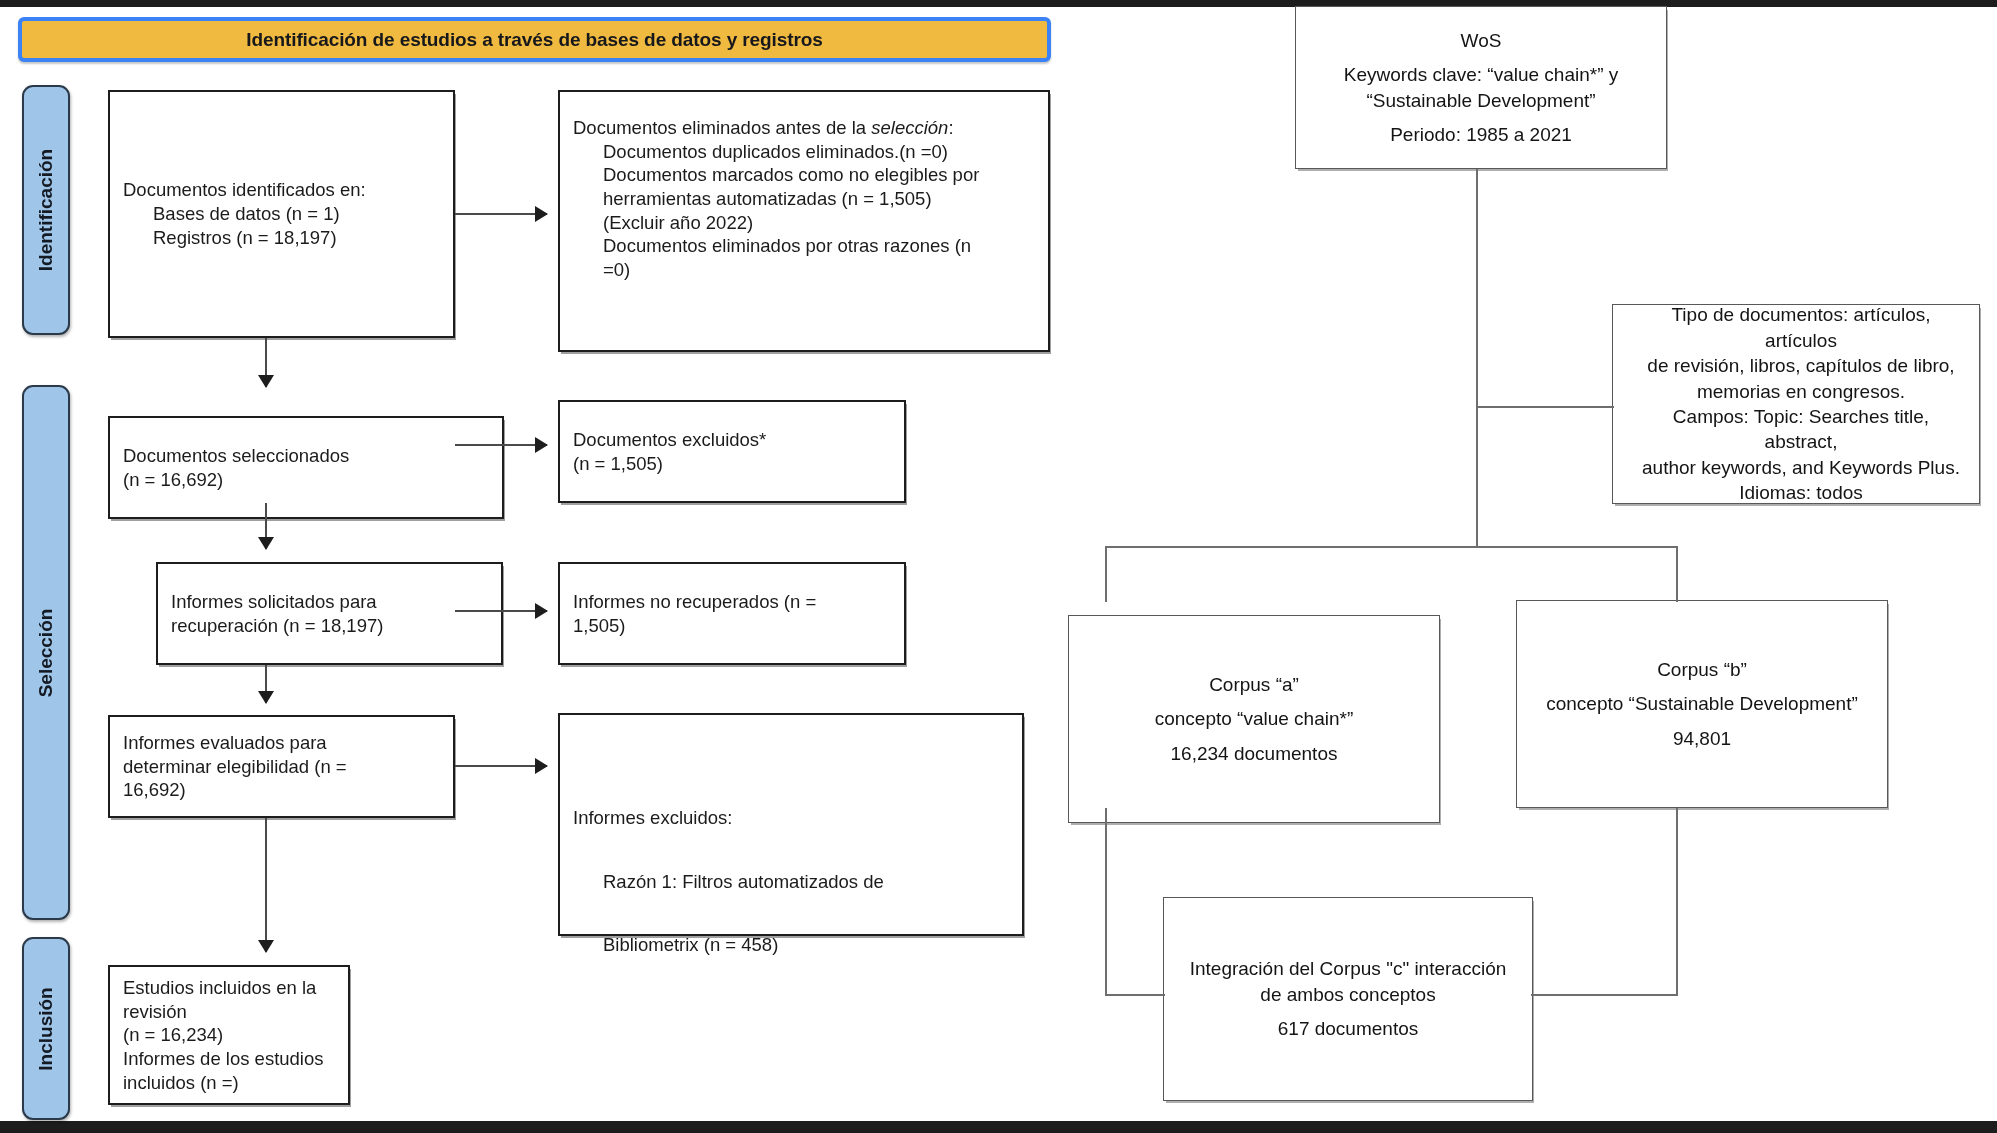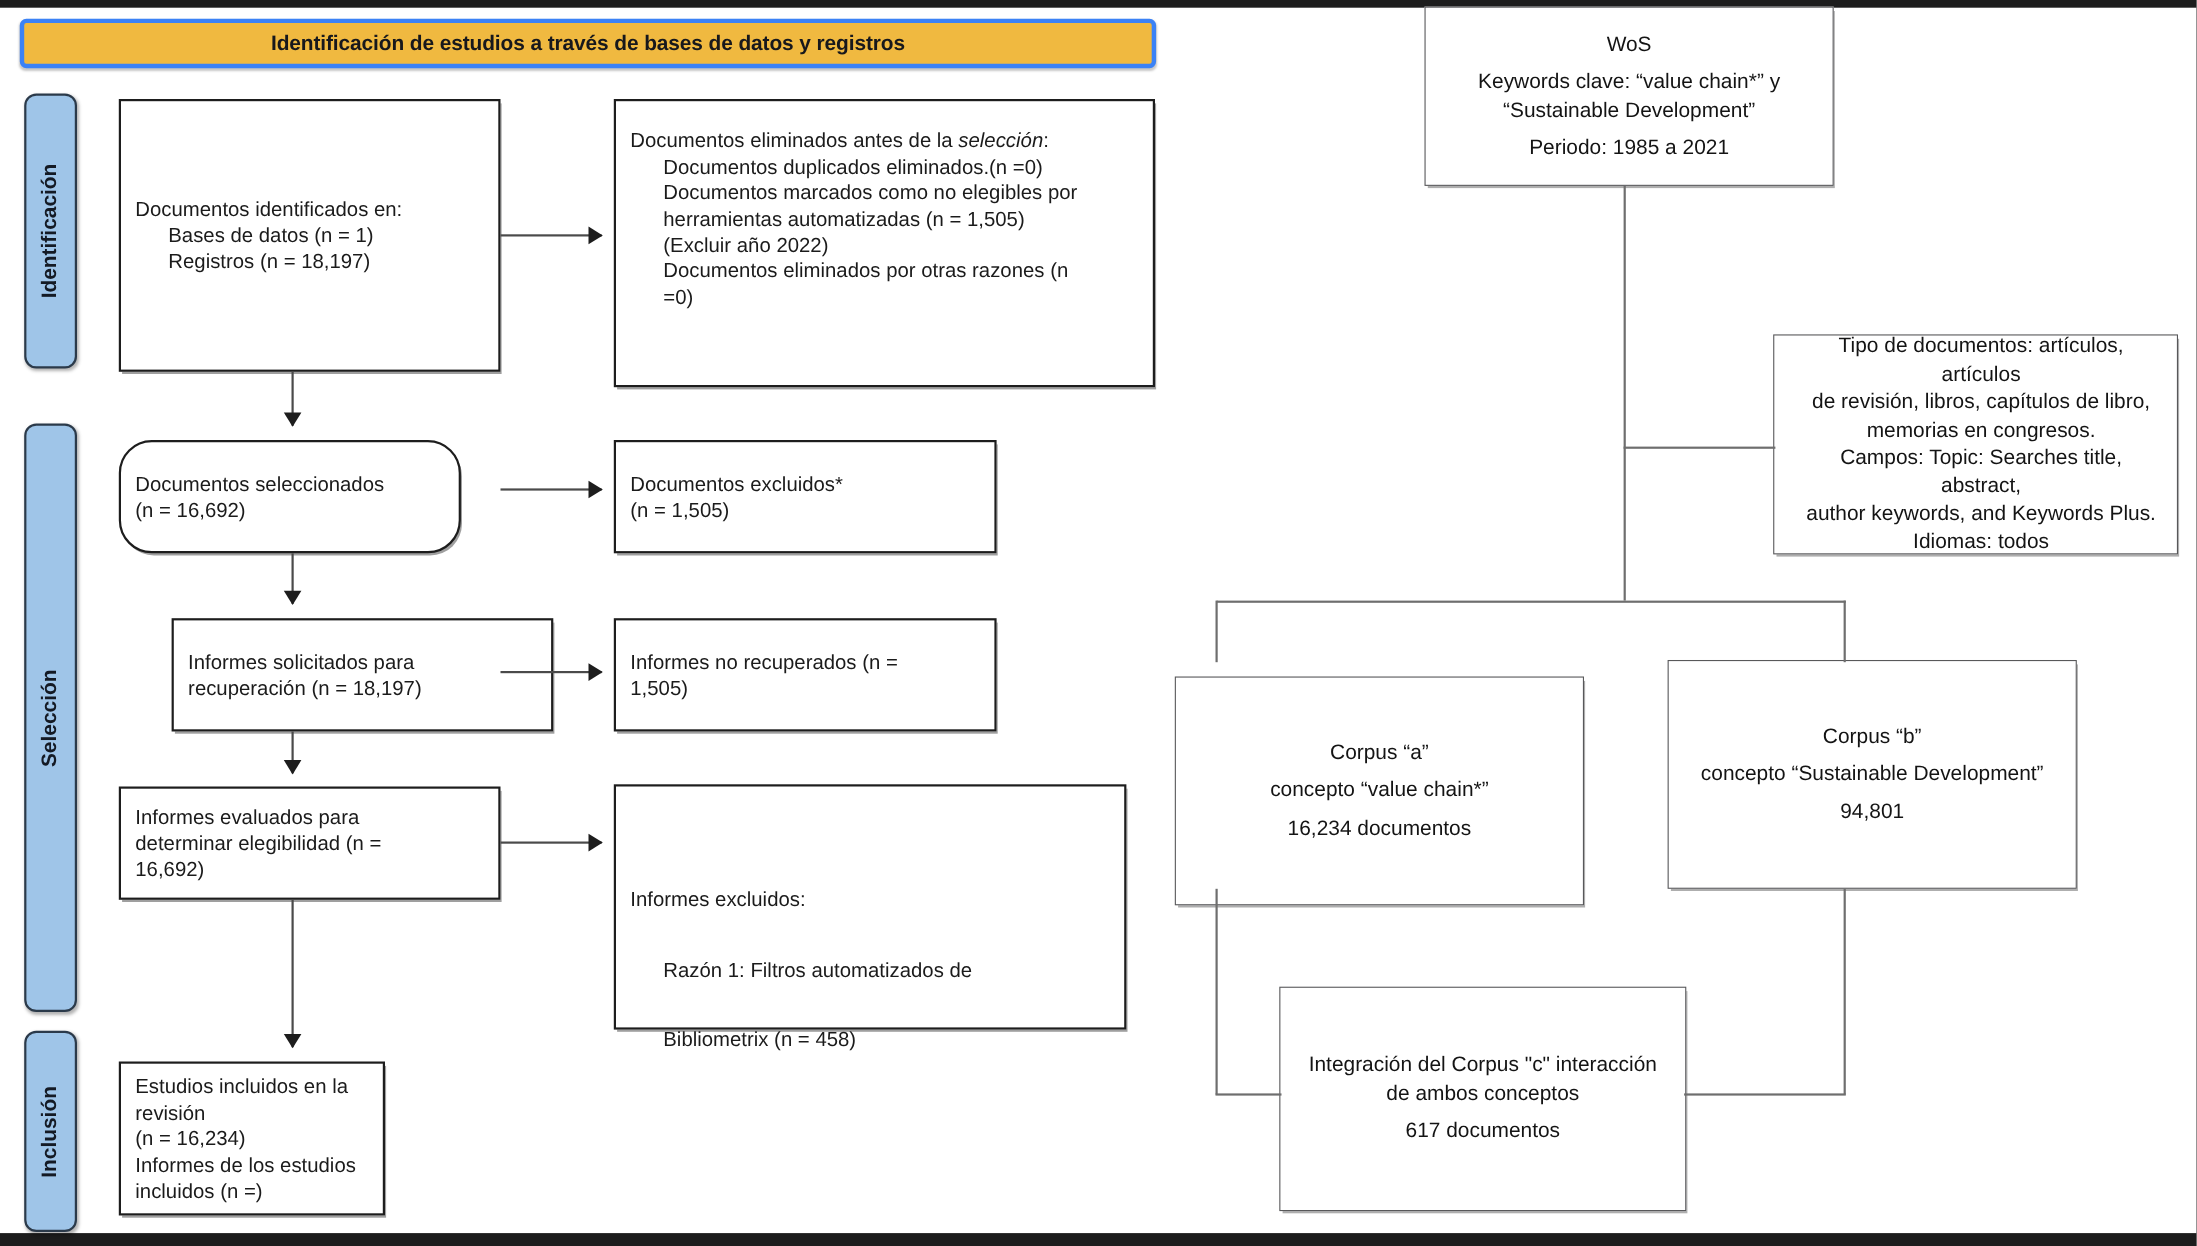--- a/index.html
+++ b/index.html
@@ -171,21 +171,21 @@
     <span class="ln ind">Documentos duplicados eliminados.(n =0)</span>
     <span class="ln ind">Documentos marcados como no elegibles por</span>
     <span class="ln ind">herramientas automatizadas (n = 1,505)</span>
     <span class="ln ind">(Excluir año 2022)</span>
     <span class="ln ind">Documentos eliminados por otras razones (n</span>
     <span class="ln ind">=0)</span>
   </div>
 
   <div class="arrow-h" style="left:455px; top:213px; width:92px;"></div>
 
-  <div class="pbox" style="left:108px; top:400px; width:311px; height:103px;border-radius:30px;">
+  <div class="pbox" style="left:108px; top:416px; width:396px; height:103px;">
     <span class="ln">Documentos seleccionados</span>
     <span class="ln">(n = 16,692)</span>
   </div>
 
   <div class="pbox" style="left:558px; top:400px; width:348px; height:103px;">
     <span class="ln">Documentos excluidos*</span>
     <span class="ln">(n = 1,505)</span>
   </div>
 
   <div class="arrow-v" style="left:265px; top:338px; height:49px;"></div>

